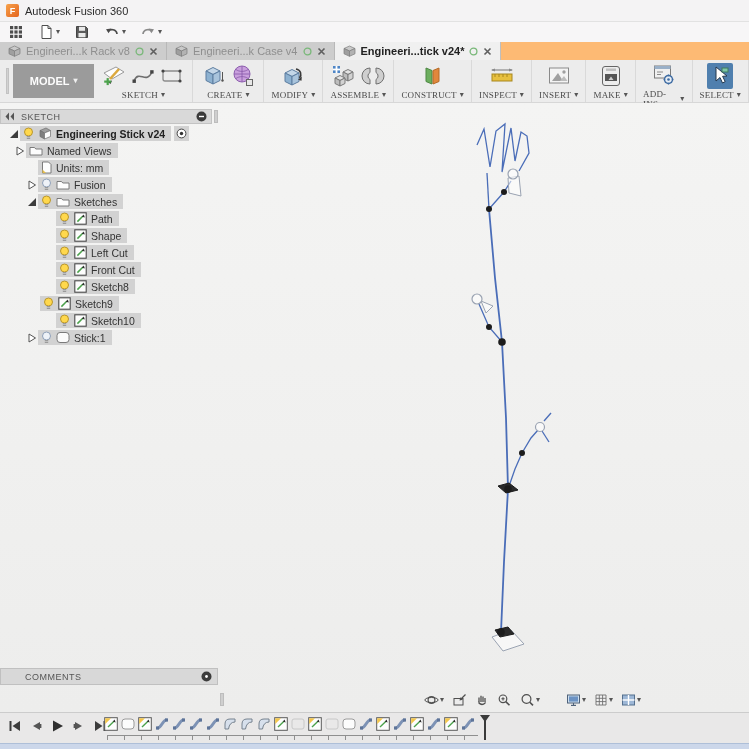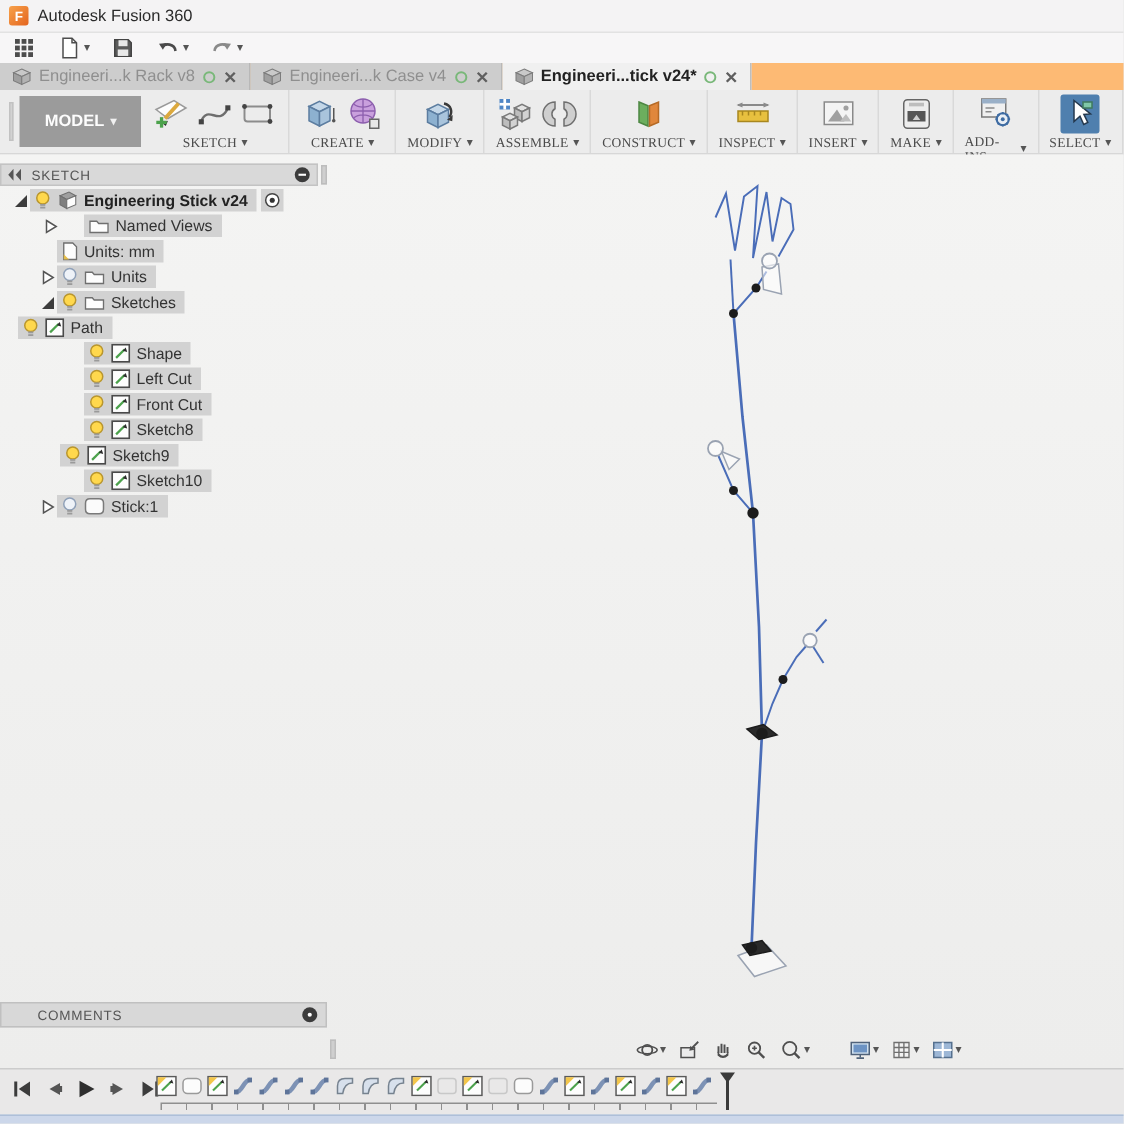--- a/index.html
+++ b/index.html
@@ -425,21 +425,21 @@
           </span>
           <span class="t-label">Engineering Stick v24</span>
         </span>
         <span class="radio-chip">
           <svg width="11" height="11" viewBox="0 0 11 11">
             <circle cx="5.5" cy="5.5" r="4.4" fill="#fff" stroke="#444"></circle>
             <circle cx="5.5" cy="5.5" r="1.7" fill="#333"></circle>
           </svg>
         </span>
       </div>
-      <div class="tree-row" style="padding-left: 28px; gap: 16px;">
+      <div class="tree-row" style="padding-left: 14px;">
         <span class="expander">
           <svg width="10" height="10" viewBox="0 0 10 10">
             <polygon points="2,1 8.5,5 2,9" fill="#fff" stroke="#555"></polygon>
           </svg>
         </span>
         <span class="chip ">
           <span>
             <svg width="14" height="11" viewBox="0 0 14 11">
               <path d="M1 2.5 h4.5 l1.3 1.5 H13 V10 H1 Z" fill="#fdfdfd" stroke="#6f6f6f" stroke-width=".9"></path>
             </svg>
@@ -471,21 +471,21 @@
               <circle cx="5.5" cy="5" r="4" fill="#eef2f8" stroke="#8fa0b8"></circle>
               <rect x="3.8" y="9" width="3.4" height="1.2" fill="#9a9a9a"></rect>
               <rect x="3.8" y="10.8" width="3.4" height="1.2" fill="#9a9a9a"></rect>
             </svg>
           </span>
           <span>
             <svg width="14" height="11" viewBox="0 0 14 11">
               <path d="M1 2.5 h4.5 l1.3 1.5 H13 V10 H1 Z" fill="#fdfdfd" stroke="#6f6f6f" stroke-width=".9"></path>
             </svg>
           </span>
-          <span class="t-label">Units</span>
+          <span class="t-label">Fusion</span>
         </span>
       </div>
       <div class="tree-row" style="padding-left: 26px;">
         <span class="expander">
           <svg width="10" height="10" viewBox="0 0 10 10">
             <polygon points="9,1 9,9 1,9" fill="#3c3c3c"></polygon>
           </svg>
         </span>
         <span class="chip ">
           <span>
@@ -496,21 +496,21 @@
             </svg>
           </span>
           <span>
             <svg width="14" height="11" viewBox="0 0 14 11">
               <path d="M1 2.5 h4.5 l1.3 1.5 H13 V10 H1 Z" fill="#fdfdfd" stroke="#6f6f6f" stroke-width=".9"></path>
             </svg>
           </span>
           <span class="t-label">Sketches</span>
         </span>
       </div>
-      <div class="tree-row" style="">
+      <div class="tree-row" style="padding-left: 44px;">
         <span class="expander"></span>
         <span class="chip ">
           <span>
             <svg width="11" height="14" viewBox="0 0 11 14">
               <circle cx="5.5" cy="5" r="4" fill="#ffd84d" stroke="#b9962e"></circle>
               <rect x="3.8" y="9" width="3.4" height="1.2" fill="#9a9a9a"></rect>
               <rect x="3.8" y="10.8" width="3.4" height="1.2" fill="#9a9a9a"></rect>
             </svg>
           </span>
           <span>

